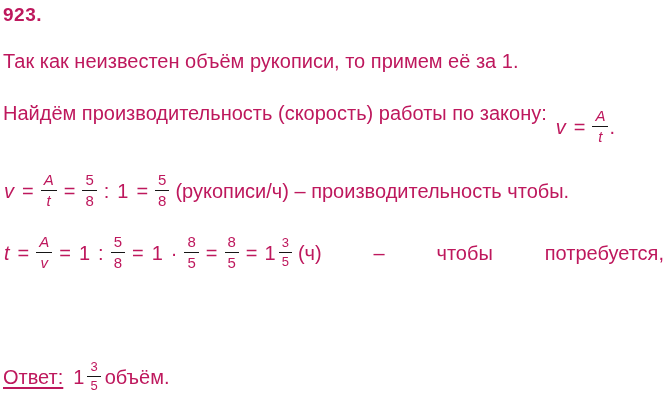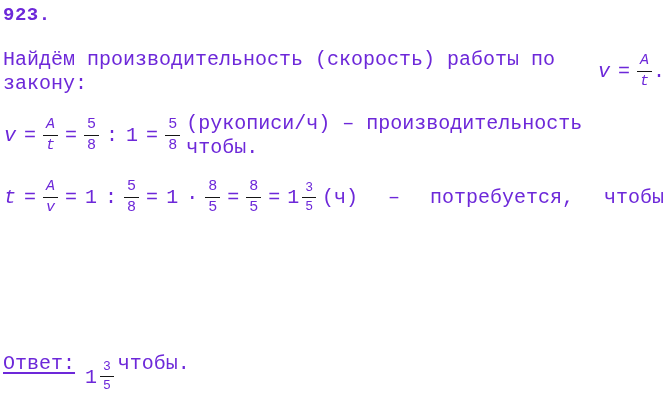--- a/index.html
+++ b/index.html
@@ -2,40 +2,39 @@
 <html><head>
 <meta charset="utf-8">
 <style>
   * { margin: 0; padding: 0; box-sizing: border-box; }
   html, body { background: #ffffff; }
   .page {
     position: relative;
     width: 669px;
     height: 414px;
     background: #ffffff;
-    color: #6d28d9;
-    font-family: Liberation Mono, monospace;
+    color: #be185d;
+    font-family: Liberation Sans, sans-serif;
     font-size: 20px;
     padding: 4px 3px 18px 3px;
     overflow: hidden;
   }
   .header {
     display: flex;
     justify-content: space-between;
     align-items: flex-start;
     padding-right: 6px;
   }
   .problem-number { font-weight: bold; font-size: 19px; letter-spacing: 0.5px; }
   .watermark { font-size: 18px; }
   .line { line-height: 24px; }
   .intro { margin-top: 23px; }
   .law {
-    margin-top: 20px;
+    margin-top: 28px;
     display: flex;
-    align-items: center;
     min-height: 52px;
   }
   .law .math { margin-left: 8px; }
   .vline {
     margin-top: 12px;
     display: flex;
     align-items: center;
     min-height: 52px;
   }
   .tline {
@@ -46,20 +45,21 @@
     min-height: 52px;
     padding-right: 2px;
   }
   .tgroup { display: inline-flex; align-items: center; }
   .cont { margin-top: 4px; }
   .answer {
     position: absolute;
     left: 3px;
     bottom: 12px;
     display: flex;
+    align-items: center;
     min-height: 50px;
   }
   .answer-label { text-decoration: underline; text-underline-offset: 3px; }
   .math { display: inline-flex; align-items: center; white-space: pre; }
   .math .var { font-style: italic; padding: 0 1px; }
   .math .op { padding: 0 7px; }
   .math .num-tok { padding: 0 1px; }
   .math .text-tok { padding: 0 1px; }
   .frac {
     display: inline-flex;
@@ -81,41 +81,42 @@
 </style>
 </head>
 <body>
 
 <div class="page">
 
   <div class="header">
     <span class="problem-number">923.</span>
   </div>
 
+  <p class="line intro">Так как неизвестен объём рукописи, то примем её за 1.</p>
 
   <div class="line law">
     <span>Найдём производительность (скорость) работы по закону:</span>
     <span class="math"><span class="var">v</span><span class="op">=</span><span class="frac it"><span class="fnum">A</span><span class="fden">t</span></span><span class="text-tok">.</span></span>
   </div>
 
   <div class="line vline">
     <span class="math"><span class="var">v</span><span class="op">=</span><span class="frac it"><span class="fnum">A</span><span class="fden">t</span></span><span class="op">=</span><span class="frac"><span class="fnum">5</span><span class="fden">8</span></span><span class="op">:</span><span class="num-tok">1</span><span class="op">=</span><span class="frac"><span class="fnum">5</span><span class="fden">8</span></span></span>
     <span class="unit">(рукописи/ч) – производительность чтобы.</span>
   </div>
 
   <div class="line tline">
     <span class="tgroup">
       <span class="math"><span class="var">t</span><span class="op">=</span><span class="frac it"><span class="fnum">A</span><span class="fden">v</span></span><span class="op">=</span><span class="num-tok">1</span><span class="op">:</span><span class="frac"><span class="fnum">5</span><span class="fden">8</span></span><span class="op">=</span><span class="num-tok">1</span><span class="op">·</span><span class="frac"><span class="fnum">8</span><span class="fden">5</span></span><span class="op">=</span><span class="frac"><span class="fnum">8</span><span class="fden">5</span></span><span class="op">=</span><span class="mixed"><span class="whole">1</span><span class="frac"><span class="fnum">3</span><span class="fden">5</span></span></span></span>
       <span class="unit">(ч)</span>
     </span>
     <span>–</span>
+    <span>чтобы</span>
     <span>потребуется,</span>
-    <span>чтобы</span>
   </div>
 
 
   <div class="answer">
     <span class="answer-label">Ответ:</span>
     <span class="math"><span class="mixed"><span class="whole">1</span><span class="frac"><span class="fnum">3</span><span class="fden">5</span></span></span></span>
-    <span>чтобы.</span>
+    <span>объём.</span>
   </div>
 
 </div>
 
 </body></html>

